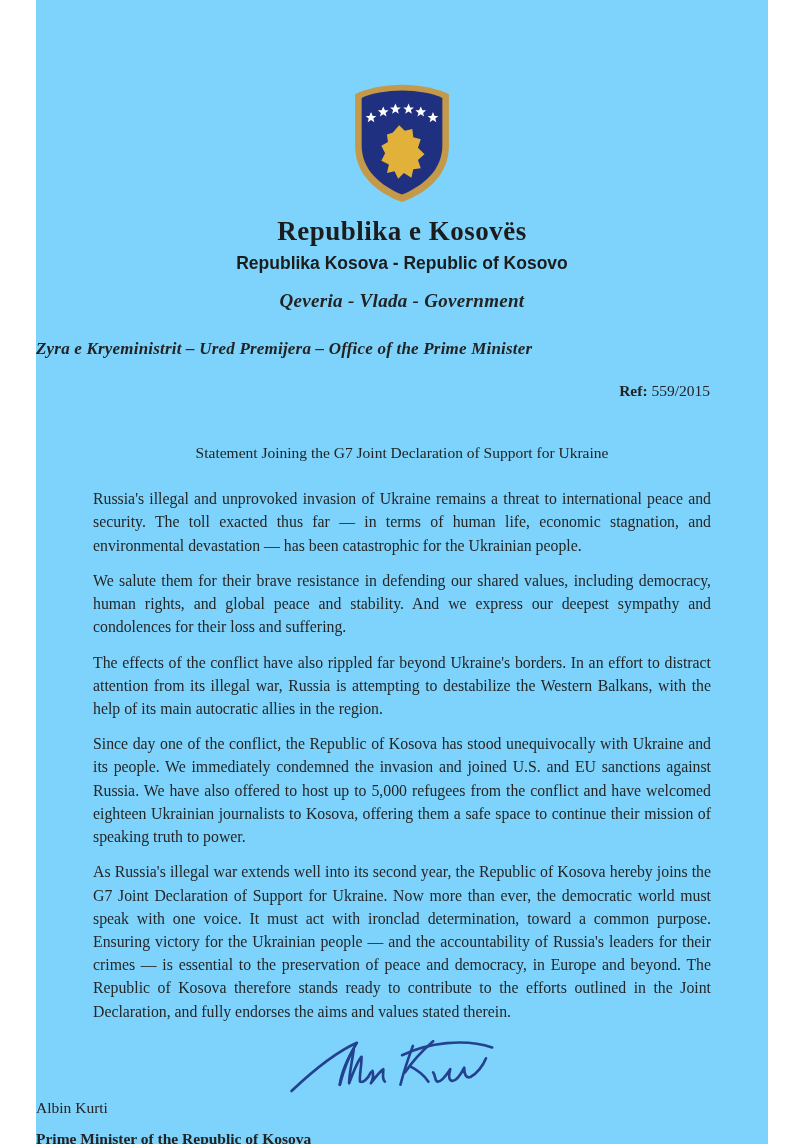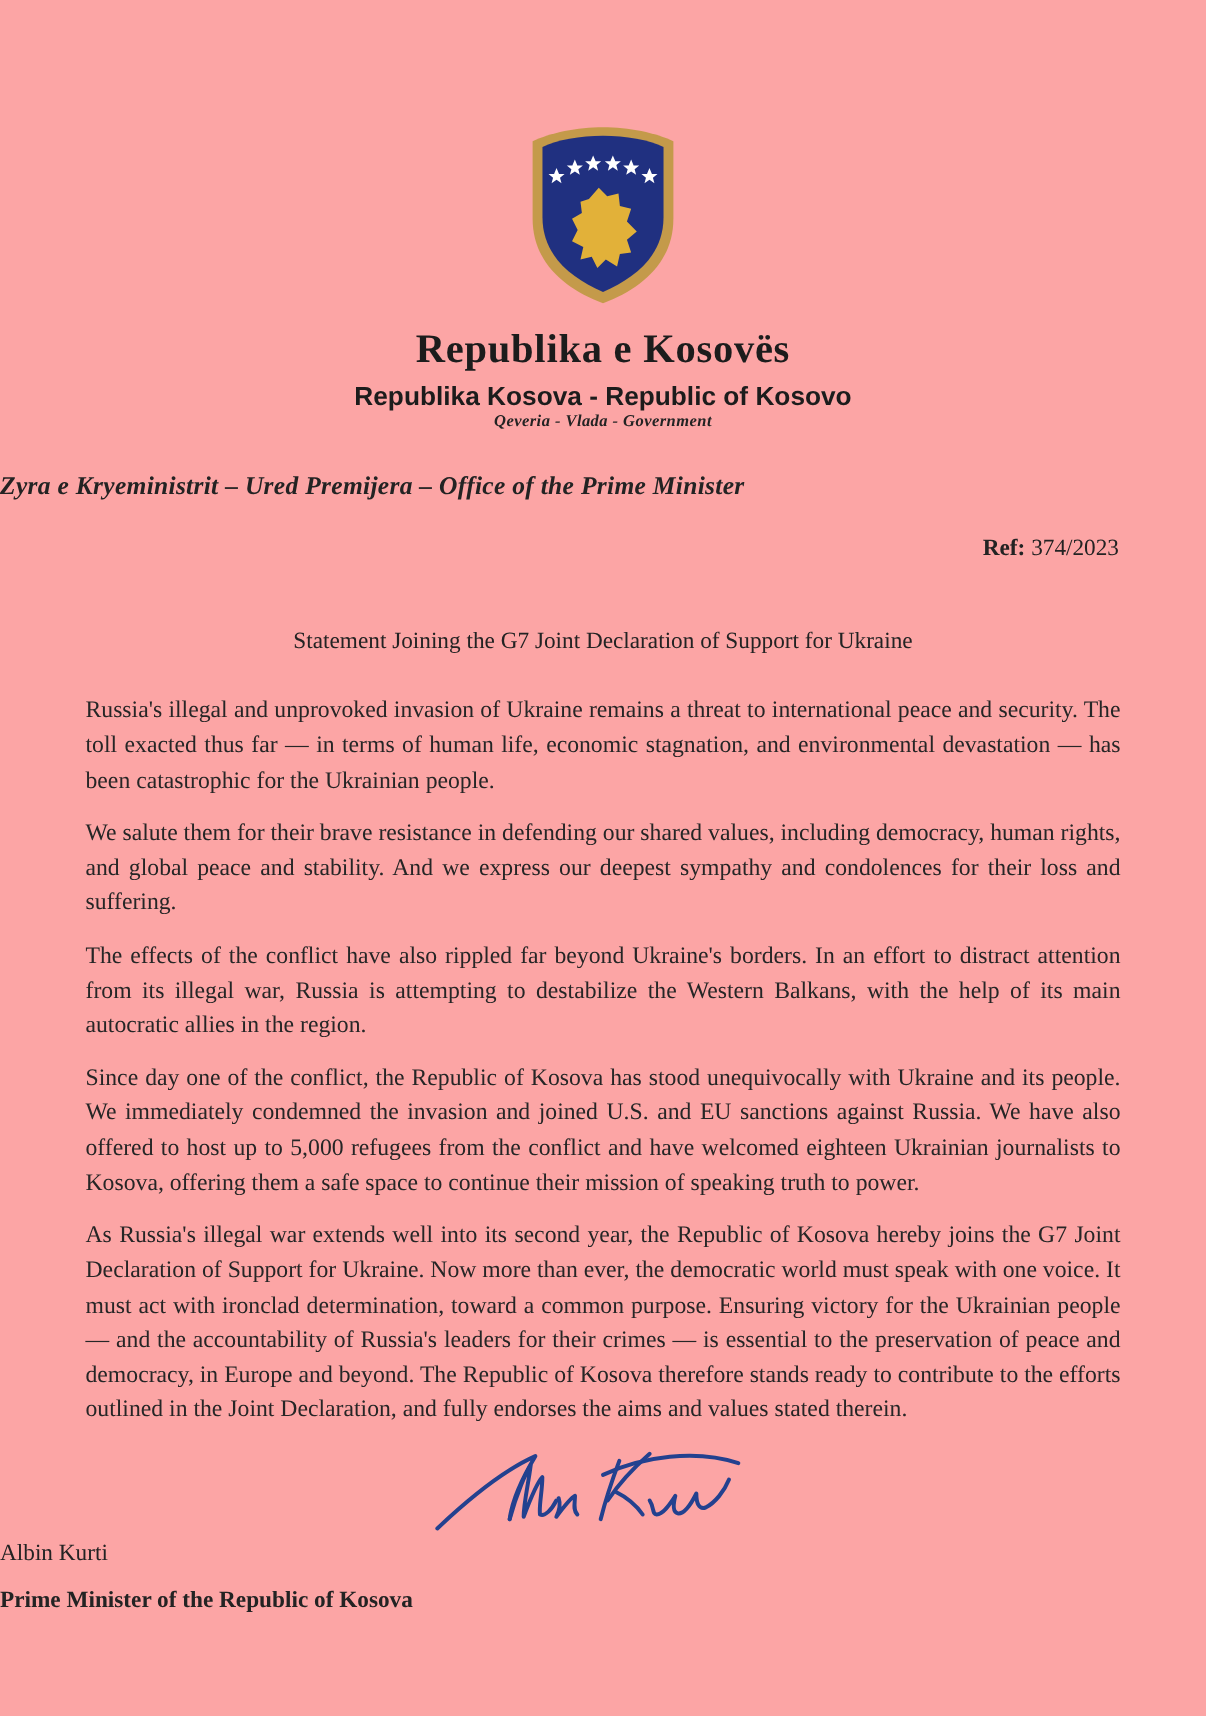--- a/index.html
+++ b/index.html
@@ -1,32 +1,32 @@
 <!DOCTYPE html>
 <html><head>
 <meta charset="utf-8">
 <style>
   html,body{margin:0;padding:0;background:#ffffff;}
   .page{
-    width:804px;height:1144px;position:relative;margin:0 auto;
-    background:#fca5a5;color:#232323;overflow:hidden;
+    width:732px;height:1144px;position:relative;margin:0 auto;
+    background:#7dd3fc;color:#232323;overflow:hidden;
     font-family:"Liberation Serif", serif;
   }
   .emblem-wrap{padding-top:82px;text-align:center;}
   .state-name{
     font-weight:bold;font-size:27px;text-align:center;margin-top:8px;
     letter-spacing:0.5px;color:#1c1c1c;
   }
   .trilingual{
     font-family:"Liberation Sans", sans-serif;font-weight:bold;font-size:17.5px;
     text-align:center;margin-top:6px;color:#1c1c1c;
   }
   .gov-line{
-    font-style:italic;font-weight:bold;font-size:11px;text-align:center;
-    margin-top:0;letter-spacing:0.3px;
+    font-style:italic;font-weight:bold;font-size:19px;text-align:center;
+    margin-top:16px;letter-spacing:0.3px;
   }
   .office-line{
     font-style:italic;font-weight:bold;font-size:17px;text-align:left;
     margin-top:27px;letter-spacing:0.2px;
   }
   .meta{
     text-align:right;padding:20px 58px 0 0;font-size:15.5px;line-height:1.5;
   }
   .meta .lbl{font-weight:bold;}
   .doc-title{
@@ -67,21 +67,21 @@
   </div>
 
   <div class="state-name">Republika e Kosovës</div>
   <div class="trilingual">Republika Kosova - Republic of Kosovo</div>
   <div class="gov-line">Qeveria - Vlada - Government</div>
   <div class="office-line">Zyra e Kryeministrit – Ured Premijera – Office of the Prime Minister</div>
 
   <div class="meta">
     <div>
       <span class="lbl">Ref:</span>
-      <span>374/2023</span>
+      <span>559/2015</span>
     </div>
   </div>
 
   <div class="doc-title">Statement Joining the G7 Joint Declaration of Support for Ukraine</div>
 
   <div class="body-text">
     <p>Russia's illegal and unprovoked invasion of Ukraine remains a threat to international peace and security. The toll exacted thus far — in terms of human life, economic stagnation, and environmental devastation — has been catastrophic for the Ukrainian people.</p>
     <p>We salute them for their brave resistance in defending our shared values, including democracy, human rights, and global peace and stability. And we express our deepest sympathy and condolences for their loss and suffering.</p>
     <p>The effects of the conflict have also rippled far beyond Ukraine's borders. In an effort to distract attention from its illegal war, Russia is attempting to destabilize the Western Balkans, with the help of its main autocratic allies in the region.</p>
     <p>Since day one of the conflict, the Republic of Kosova has stood unequivocally with Ukraine and its people. We immediately condemned the invasion and joined U.S. and EU sanctions against Russia. We have also offered to host up to 5,000 refugees from the conflict and have welcomed eighteen Ukrainian journalists to Kosova, offering them a safe space to continue their mission of speaking truth to power.</p>

